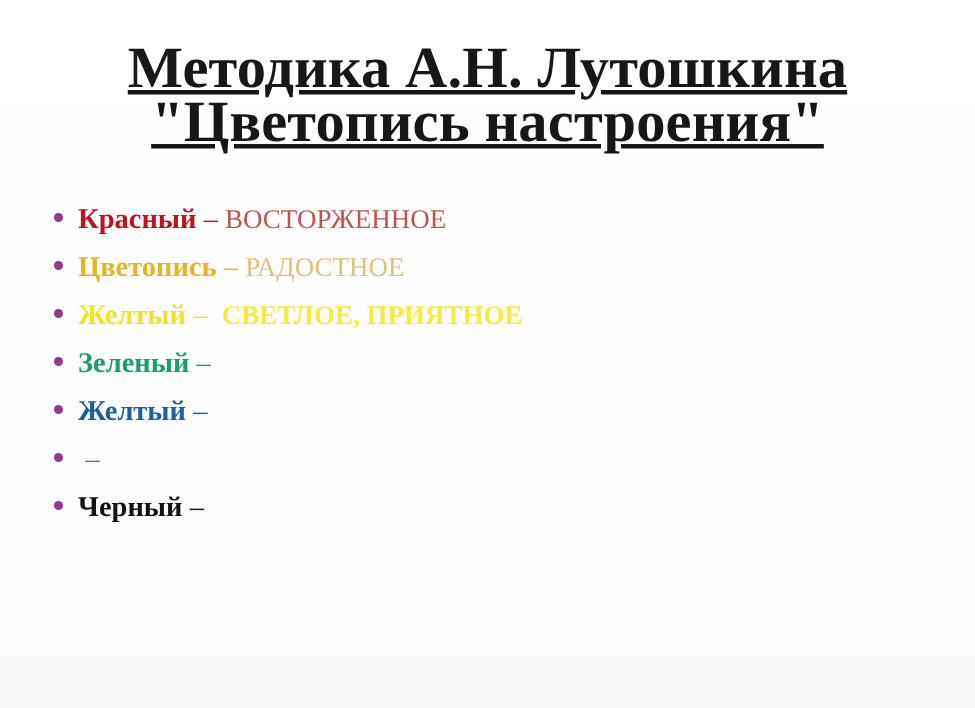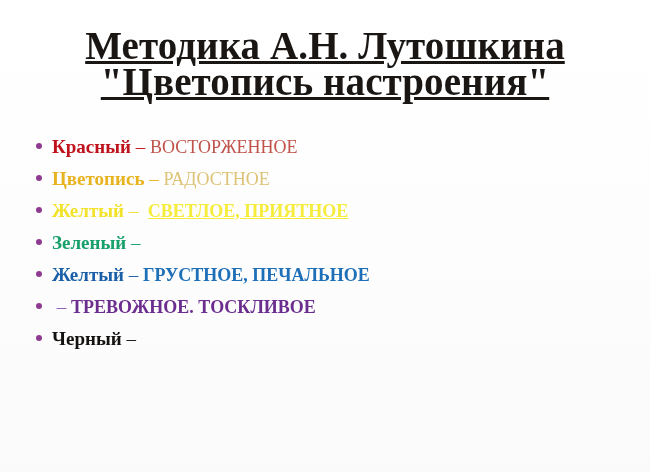--- a/index.html
+++ b/index.html
@@ -109,40 +109,38 @@
       <span class="bullet"><i style="background: rgb(142, 58, 142);"></i></span>
       <span class="label" style="color: rgb(232, 179, 32);">Цветопись</span>
       <span class="sep" style="color: rgb(232, 179, 32);"> – </span>
       <span class="mood" style="color: rgb(221, 195, 118); font-weight: normal;">РАДОСТНОЕ</span>
     </div>
 
     <div class="row">
       <span class="bullet"><i style="background: rgb(142, 58, 142);"></i></span>
       <span class="label" style="color: rgb(242, 227, 42);">Желтый</span>
       <span class="sep" style="color: rgb(242, 227, 42);"> –  </span>
-      <span class="mood" style="color: rgb(245, 236, 60); font-weight: bold; text-decoration: underline;">СВЕТЛОЕ, ПРИЯТНОЕ</span>
+      <span class="mood" style="color: rgb(245, 236, 60); font-weight: bold;">СВЕТЛОЕ, ПРИЯТНОЕ</span>
     </div>
 
     <div class="row">
       <span class="bullet"><i style="background: rgb(142, 58, 142);"></i></span>
       <span class="label" style="color: rgb(23, 160, 106);">Зеленый</span>
       <span class="sep" style="color: rgb(23, 160, 106);"> – </span>
     </div>
 
     <div class="row">
       <span class="bullet"><i style="background: rgb(142, 58, 142);"></i></span>
       <span class="label" style="color: rgb(26, 95, 168);">Желтый</span>
       <span class="sep" style="color: rgb(26, 95, 168);"> – </span>
-      <span class="mood" style="color: rgb(29, 111, 184); font-weight: bold;">ГРУСТНОЕ, ПЕЧАЛЬНОЕ</span>
     </div>
 
     <div class="row">
       <span class="bullet"><i style="background: rgb(142, 58, 142);"></i></span>
       <span class="sep" style="color: rgb(139, 90, 184);"> – </span>
-      <span class="mood" style="color: rgb(107, 45, 142); font-weight: bold;">ТРЕВОЖНОЕ. ТОСКЛИВОЕ</span>
     </div>
 
     <div class="row">
       <span class="bullet"><i style="background: rgb(142, 58, 142);"></i></span>
       <span class="label" style="color: rgb(20, 18, 16);">Черный</span>
       <span class="sep" style="color: rgb(20, 18, 16);"> – </span>
     </div>
 
   </div>
 </div>

